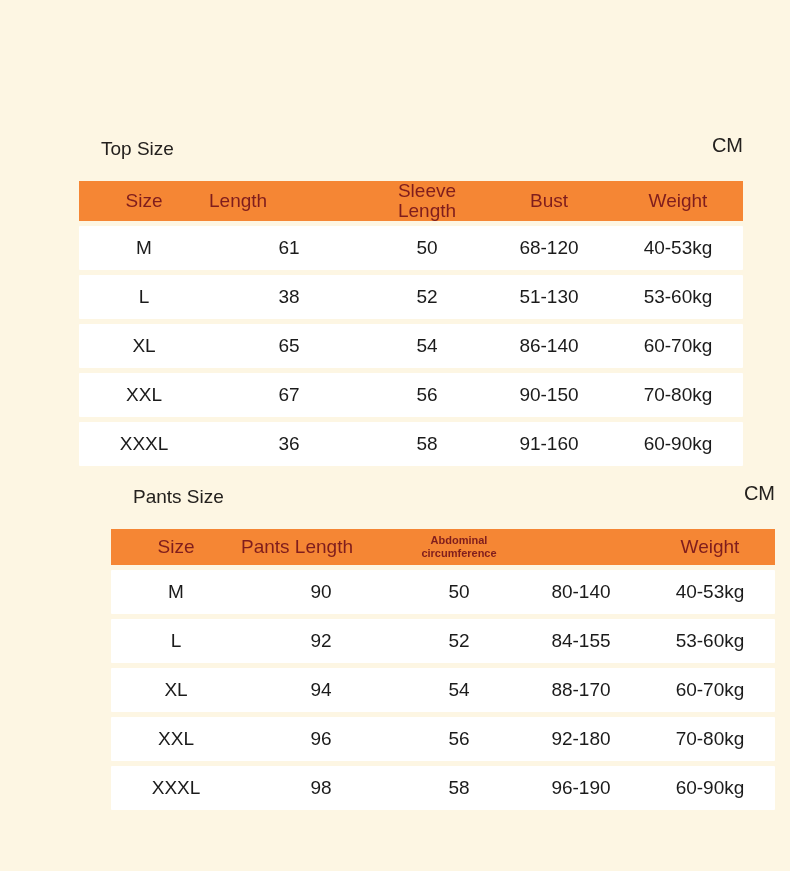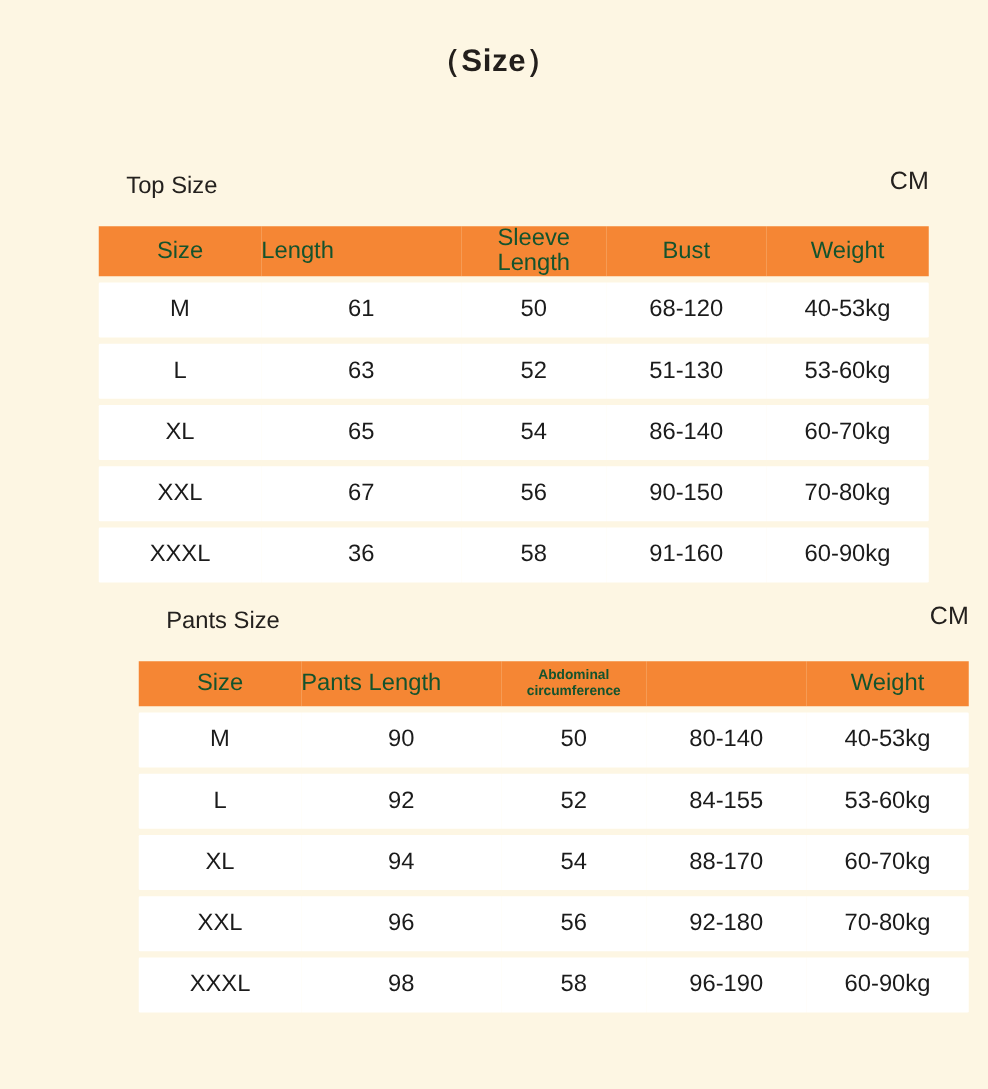--- a/index.html
+++ b/index.html
@@ -67,21 +67,21 @@
 
   
   .size-table {
     width: 664px;
     border-collapse: separate;
     border-spacing: 0 5px;
     table-layout: fixed;
   }
   .size-table thead th {
     background: #f58634;
-    color: #14532d;
+    color: #7f1d1d;
     font-size: 19px;
     font-weight: 400;
     height: 36px;
     padding: 0;
     vertical-align: middle;
     line-height: 1.05;
   }
   .size-table thead tr {
     height: 36px;
   }
@@ -132,21 +132,20 @@
   }
   td.size-cell { padding-right: 6px; }
   td.c3-cell { padding-left: 10px; }
   td.c4-cell { padding-left: 2px; }
 </style>
 </head>
 <body>
 
 <div class="page">
 
-  <div class="chart-title">（Size）</div>
 
   <div class="section top-section">
     <div class="section-head">
       <span class="section-label">Top Size</span>
       <span class="unit-label">CM</span>
     </div>
 
     <table class="size-table">
       <colgroup>
         <col class="col-size">
@@ -167,21 +166,21 @@
       <tbody>
         <tr>
           <td class="size-cell">M</td>
           <td>61</td>
           <td class="c3-cell">50</td>
           <td class="c4-cell">68-120</td>
           <td class="weight-cell">40-53kg</td>
         </tr>
         <tr>
           <td class="size-cell">L</td>
-          <td>63</td>
+          <td>38</td>
           <td class="c3-cell">52</td>
           <td class="c4-cell">51-130</td>
           <td class="weight-cell">53-60kg</td>
         </tr>
         <tr>
           <td class="size-cell">XL</td>
           <td>65</td>
           <td class="c3-cell">54</td>
           <td class="c4-cell">86-140</td>
           <td class="weight-cell">60-70kg</td>

